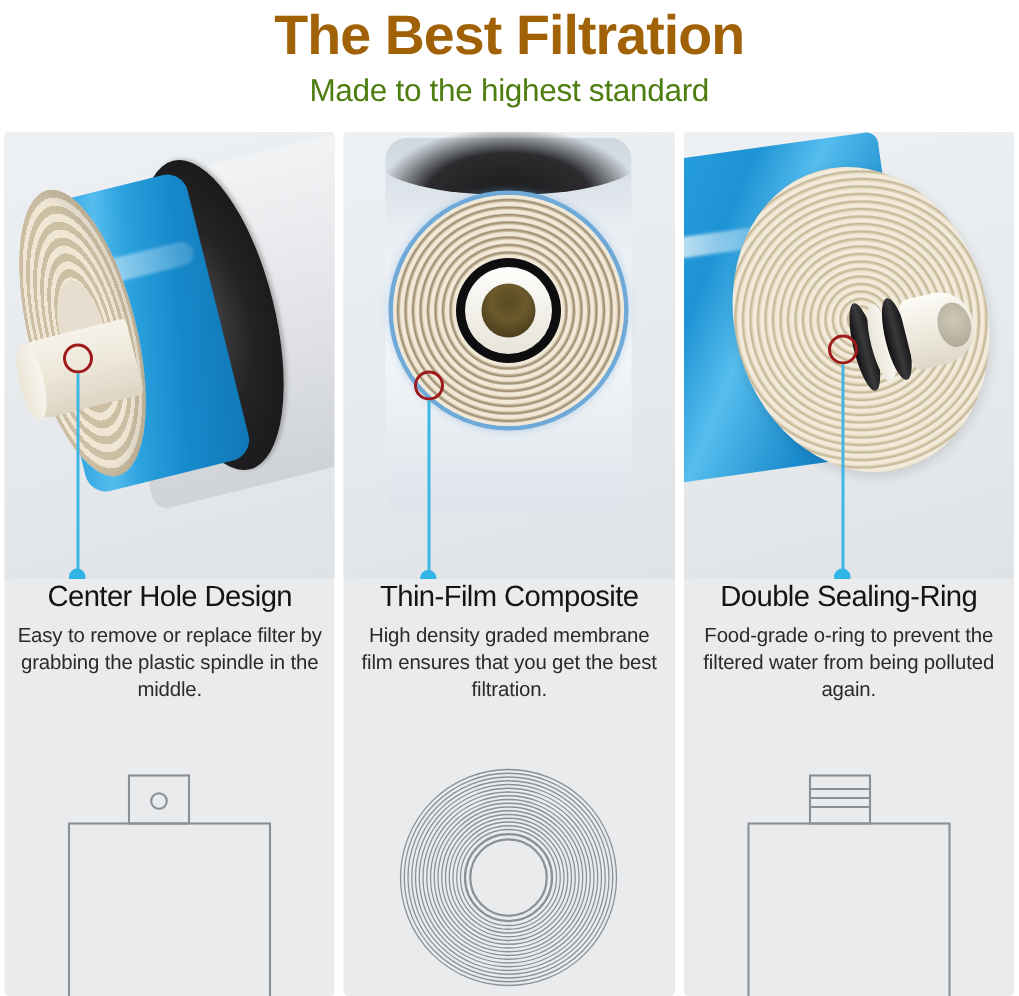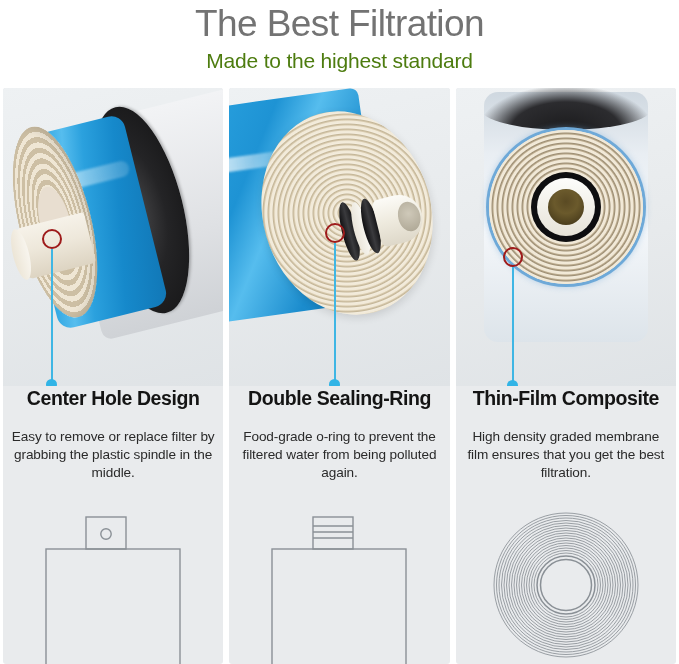--- a/index.html
+++ b/index.html
@@ -8,21 +8,21 @@
     background:#ffffff;
     font-family:"Liberation Sans", sans-serif;
     overflow:hidden;
     position:relative;
   }
   .page{width:679px;height:664px;position:relative;background:#fff;}
 
   
   .header{width:100%;text-align:center;padding-top:2px;}
   .title{
-    font-size:37px;font-weight:normal;color:#737373;
+    font-size:37px;font-weight:bold;color:#a16207;
     letter-spacing:-0.6px;line-height:44px;margin:0;
     font-family:"Liberation Sans", sans-serif;
   }
   .subtitle{
     font-size:21px;color:#4d7c0f;font-weight:normal;
     line-height:28px;margin:1px 0 0 0;letter-spacing:-0.2px;
   }
 
   
   .panels{
@@ -175,26 +175,26 @@
     position:absolute;width:2px;background:#3fb6e4;
   }
   .callout .dot{
     position:absolute;width:11px;height:11px;border-radius:50%;
     background:#31b4e6;
   }
 
   
   .textblock{padding:0 8px;text-align:center;}
   .head{
-    font-size:19.5px;font-weight:bold;color:#141414;
+    font-size:19.5px;font-weight:normal;color:#141414;
     margin:0;line-height:24px;letter-spacing:-0.4px;
     white-space:nowrap;
   }
   .body{
-    font-size:13.6px;color:#2a2a2a;line-height:18px;margin:18px 0 0 0;
+    font-size:13.6px;color:#2a2a2a;line-height:18px;margin:5px 0 0 0;
     letter-spacing:-0.1px;
   }
 
   
   .diagram{
     position:absolute;left:0;bottom:0;width:100%;height:160px;
     display:flex;align-items:flex-end;justify-content:center;
   }
   .diagram svg{display:block;}
 </style>
@@ -233,59 +233,20 @@
         <div class="head">Center Hole Design</div>
         <div class="body">Easy to remove or replace filter by grabbing the plastic spindle in the middle.</div>
       </div>
 
       <div class="diagram">
         <svg width="200" height="155" viewBox="0 0 200 155" aria-hidden="true">
           <g fill="none" stroke="#8a9096" stroke-width="1.4">
             <rect x="33" y="40" width="134" height="118"></rect>
             <rect x="73" y="8" width="40" height="32"></rect>
             <circle cx="93" cy="25" r="5.2"></circle>
-          </g>
-        </svg>
-      </div>
-    </div>
-
-    <div class="panel">
-
-      <div class="photo">
-        <div class="backdrop"></div>
-        <div class="p3-blue"></div>
-        <div class="p3-face"></div>
-        <div class="p3-hubwrap">
-          <div class="p3-ring-a"></div>
-          <div class="p3-white-a"></div>
-          <div class="p3-ring-b"></div>
-          <div class="p3-nozzle"></div>
-          <div class="p3-nozzle-in"></div>
-        </div>
-
-        <div class="callout">
-          <div class="marker" style="left:96px;top:135px;"></div>
-          <div class="stem" style="left:105px;top:155px;height:143px;"></div>
-          <div class="dot" style="left:100px;top:291px;"></div>
-        </div>
-      </div>
-
-      <div class="textblock">
-        <div class="head">Double Sealing-Ring</div>
-        <div class="body">Food-grade o-ring to prevent the filtered water from being polluted again.</div>
-      </div>
-
-      <div class="diagram">
-        <svg width="200" height="155" viewBox="0 0 200 155" aria-hidden="true">
-          <g fill="none" stroke="#8a9096" stroke-width="1.4">
-            <rect x="33" y="40" width="134" height="118"></rect>
-            <rect x="74" y="8" width="40" height="32"></rect>
-            <line x1="74" y1="17" x2="114" y2="17"></line>
-            <line x1="74" y1="23" x2="114" y2="23"></line>
-            <line x1="74" y1="29" x2="114" y2="29"></line>
           </g>
         </svg>
       </div>
     </div>
 
     <div class="panel">
 
       <div class="photo">
         <div class="backdrop"></div>
         <div class="p2-tube"></div>
@@ -330,14 +291,53 @@
             <circle cx="100" cy="79" r="32"></circle>
           </g>
           <g fill="none" stroke="#8a9096" stroke-width="1.5">
             <circle cx="100" cy="79" r="29"></circle>
             <circle cx="100" cy="79" r="25.5"></circle>
           </g>
         </svg>
       </div>
     </div>
 
+    <div class="panel">
+
+      <div class="photo">
+        <div class="backdrop"></div>
+        <div class="p3-blue"></div>
+        <div class="p3-face"></div>
+        <div class="p3-hubwrap">
+          <div class="p3-ring-a"></div>
+          <div class="p3-white-a"></div>
+          <div class="p3-ring-b"></div>
+          <div class="p3-nozzle"></div>
+          <div class="p3-nozzle-in"></div>
+        </div>
+
+        <div class="callout">
+          <div class="marker" style="left:96px;top:135px;"></div>
+          <div class="stem" style="left:105px;top:155px;height:143px;"></div>
+          <div class="dot" style="left:100px;top:291px;"></div>
+        </div>
+      </div>
+
+      <div class="textblock">
+        <div class="head">Double Sealing-Ring</div>
+        <div class="body">Food-grade o-ring to prevent the filtered water from being polluted again.</div>
+      </div>
+
+      <div class="diagram">
+        <svg width="200" height="155" viewBox="0 0 200 155" aria-hidden="true">
+          <g fill="none" stroke="#8a9096" stroke-width="1.4">
+            <rect x="33" y="40" width="134" height="118"></rect>
+            <rect x="74" y="8" width="40" height="32"></rect>
+            <line x1="74" y1="17" x2="114" y2="17"></line>
+            <line x1="74" y1="23" x2="114" y2="23"></line>
+            <line x1="74" y1="29" x2="114" y2="29"></line>
+          </g>
+        </svg>
+      </div>
+    </div>
+
   </div>
 </div>
 
 </body></html>

